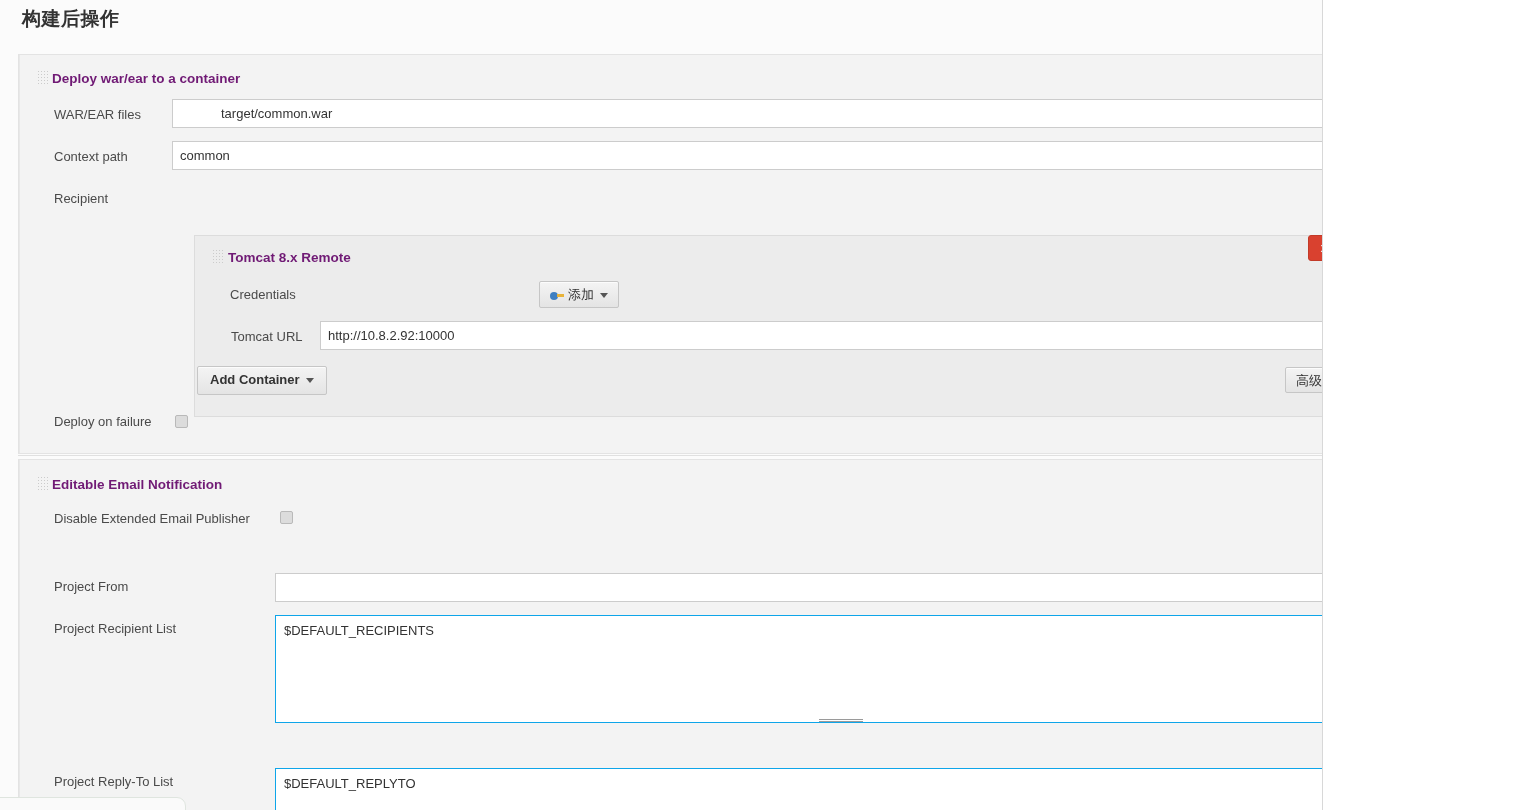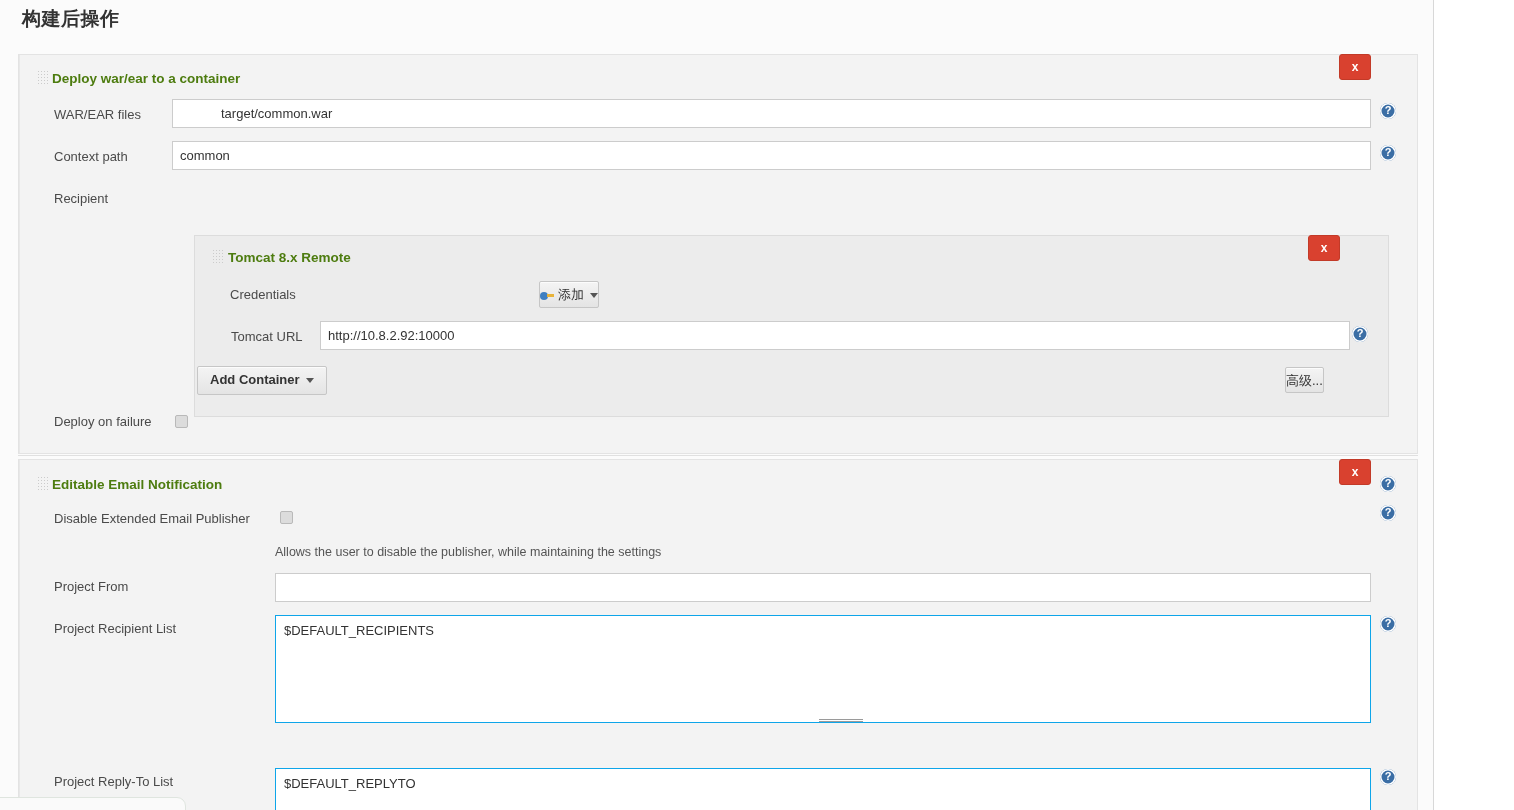--- a/index.html
+++ b/index.html
@@ -15,21 +15,21 @@
     position: relative;
     width: 1514px;
     height: 810px;
     background: #ffffff;
   }
 
   
   #content-col {
     position: absolute;
     left: 0; top: 0;
-    width: 1434px;
+    width: 1323px;
     height: 810px;
     background: #fbfbfb;
     border-right: 1px solid #d8d8d8;
     overflow: hidden;
   }
 
   #page-title {
     position: absolute;
     left: 22px; top: 6px;
     font-size: 19px;
@@ -53,21 +53,21 @@
     position: absolute;
     left: 0; top: 0; right: 0; bottom: 0;
     border-left: 1px solid #e8e8e8;
     pointer-events: none;
   }
 
   .section-title {
     position: absolute;
     font-size: 13.5px;
     font-weight: bold;
-    color: #4d7c0f;
+    color: #701a75;
   }
 
   
   .drag-handle {
     position: absolute;
     width: 11px; height: 16px;
     background-image:
       radial-gradient(#c9c9c9 0.6px, transparent 0.7px);
     background-size: 3px 3px;
     background-position: 0 0;
@@ -182,21 +182,21 @@
   }
 
   
   .btn {
     position: absolute;
     background: linear-gradient(to bottom, #f4f4f4, #e4e4e4);
     border: 1px solid #c6c6c6;
     border-radius: 2px;
     font-size: 13px;
     color: #333333;
-    padding: 4px 0;
+    padding: 4px 10px;
     cursor: pointer;
     white-space: nowrap;
     box-shadow: 0 1px 0 rgba(255,255,255,0.7) inset;
   }
   .btn .caret {
     display: inline-block;
     margin-left: 6px;
     width: 0; height: 0;
     border-left: 4px solid transparent;
     border-right: 4px solid transparent;
@@ -323,21 +323,20 @@
       <div class="section-title" style="left:33px; top:17px;">Editable Email Notification</div>
 
       <div class="x-button" style="left:1320px; top:-1px;">x</div>
 
       <div class="help-icon" style="left:1361px; top:16px;">?</div>
       <div class="help-icon" style="left:1361px; top:45px;">?</div>
 
       <div class="form-label" style="left:35px; top:51px;">Disable Extended Email Publisher</div>
       <div class="checkbox" style="left:261px; top:51px;"></div>
 
-      <div class="help-text" style="left:256px; top:85px;">Allows the user to disable the publisher, while maintaining the settings</div>
 
       <div class="form-label" style="left:35px; top:119px;">Project From</div>
       <input class="text-input" style="left: 256px; top: 113px; width: 1096px; height: 29px;" value="">
 
       <div class="form-label" style="left:35px; top:161px;">Project Recipient List</div>
       <textarea class="text-area" style="left: 256px; top: 155px; width: 1096px; height: 108px;">$DEFAULT_RECIPIENTS</textarea>
       <div class="ta-grip" style="left:800px; top:259px;"></div>
       <div class="help-icon" style="left:1361px; top:156px;">?</div>
 
 

